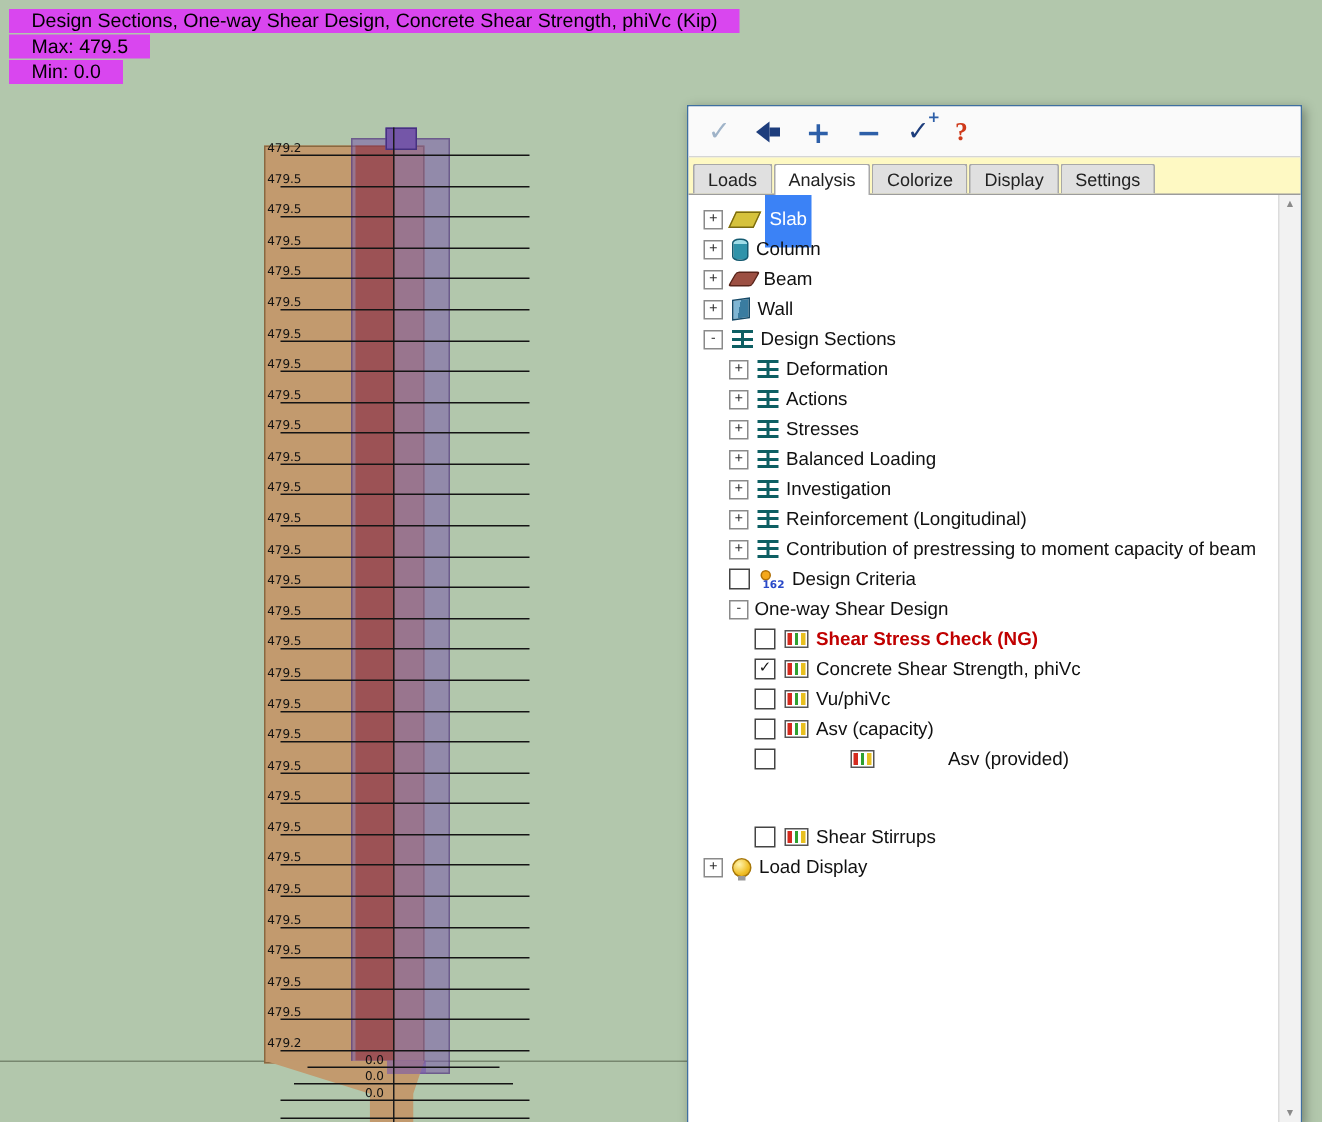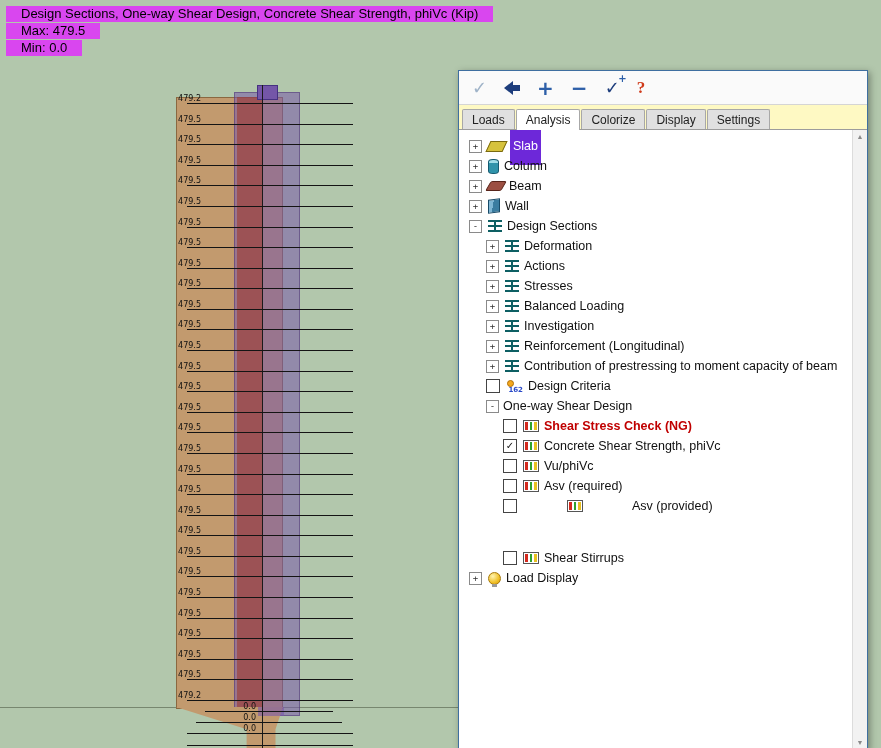--- a/index.html
+++ b/index.html
@@ -62,21 +62,21 @@
                    font-size:7px;color:#8a8a8a;}
   .vscroll::after{content:"\25BC";position:absolute;bottom:3px;left:0;right:0;text-align:center;
                   font-size:7px;color:#8a8a8a;}
 
   .tree-row{display:flex;align-items:center;height:20px;white-space:nowrap;}
   .ex{width:11px;height:11px;border:1px solid #8a8a8a;background:#fff;margin-right:4px;flex:none;
       font:9px/10px "DejaVu Sans Mono",monospace;text-align:center;color:#333;cursor:pointer;}
   .cb{width:12px;height:12px;border:1px solid #444;background:#fff;margin-right:4px;flex:none;
       font:bold 10px/11px "DejaVu Sans",sans-serif;text-align:center;color:#111;cursor:pointer;}
   .lbl{font:12.5px/1 "Liberation Sans",sans-serif;color:#101010;}
-  .lbl.sel{background:#6d28d9;color:#fff;padding:13px 3px;}
+  .lbl.sel{background:#3b82f6;color:#fff;padding:13px 3px;}
   .lbl.ng{color:#c00000;font-weight:bold;}
 
   .icon{display:inline-block;position:relative;flex:none;margin:0 5px 0 2px;}
   .icon-slab{width:15px;height:9px;background:#d6c23c;border:1px solid #7a6a10;transform:skewX(-25deg);}
   .icon-column{width:9px;height:13px;background:linear-gradient(180deg,#9fdde8 0 3px,#2f93aa 3px);
                border:1px solid #145a70;border-radius:45%/20%;}
   .icon-beam{width:14px;height:8px;background:#9c4f42;border:1px solid #58241a;border-radius:2px;transform:skewX(-30deg);}
   .icon-wall{width:10px;height:12px;background:linear-gradient(100deg,#7fb6d4 0 40%,#3a7ca0 40%);
              border:1px solid #174a68;transform:skewY(-8deg);}
   .icon-sections{width:14px;height:12px;background:
@@ -307,21 +307,21 @@
             </span>
             <span class="lbl">Vu/phiVc</span>
           </div>
           <div class="tree-row" style="padding-left: 42px;">
             <span class="cb"></span>
             <span class="icon icon-resultmap">
               <i class="s1"></i>
               <i class="s2"></i>
               <i class="s3"></i>
             </span>
-            <span class="lbl">Asv (required)</span>
+            <span class="lbl">Asv (capacity)</span>
           </div>
           <div class="tree-row" style="padding-left: 42px; gap: 44px;">
             <span class="cb"></span>
             <span class="icon icon-resultmap">
               <i class="s1"></i>
               <i class="s2"></i>
               <i class="s3"></i>
             </span>
             <span class="lbl">Asv (provided)</span>
           </div>

